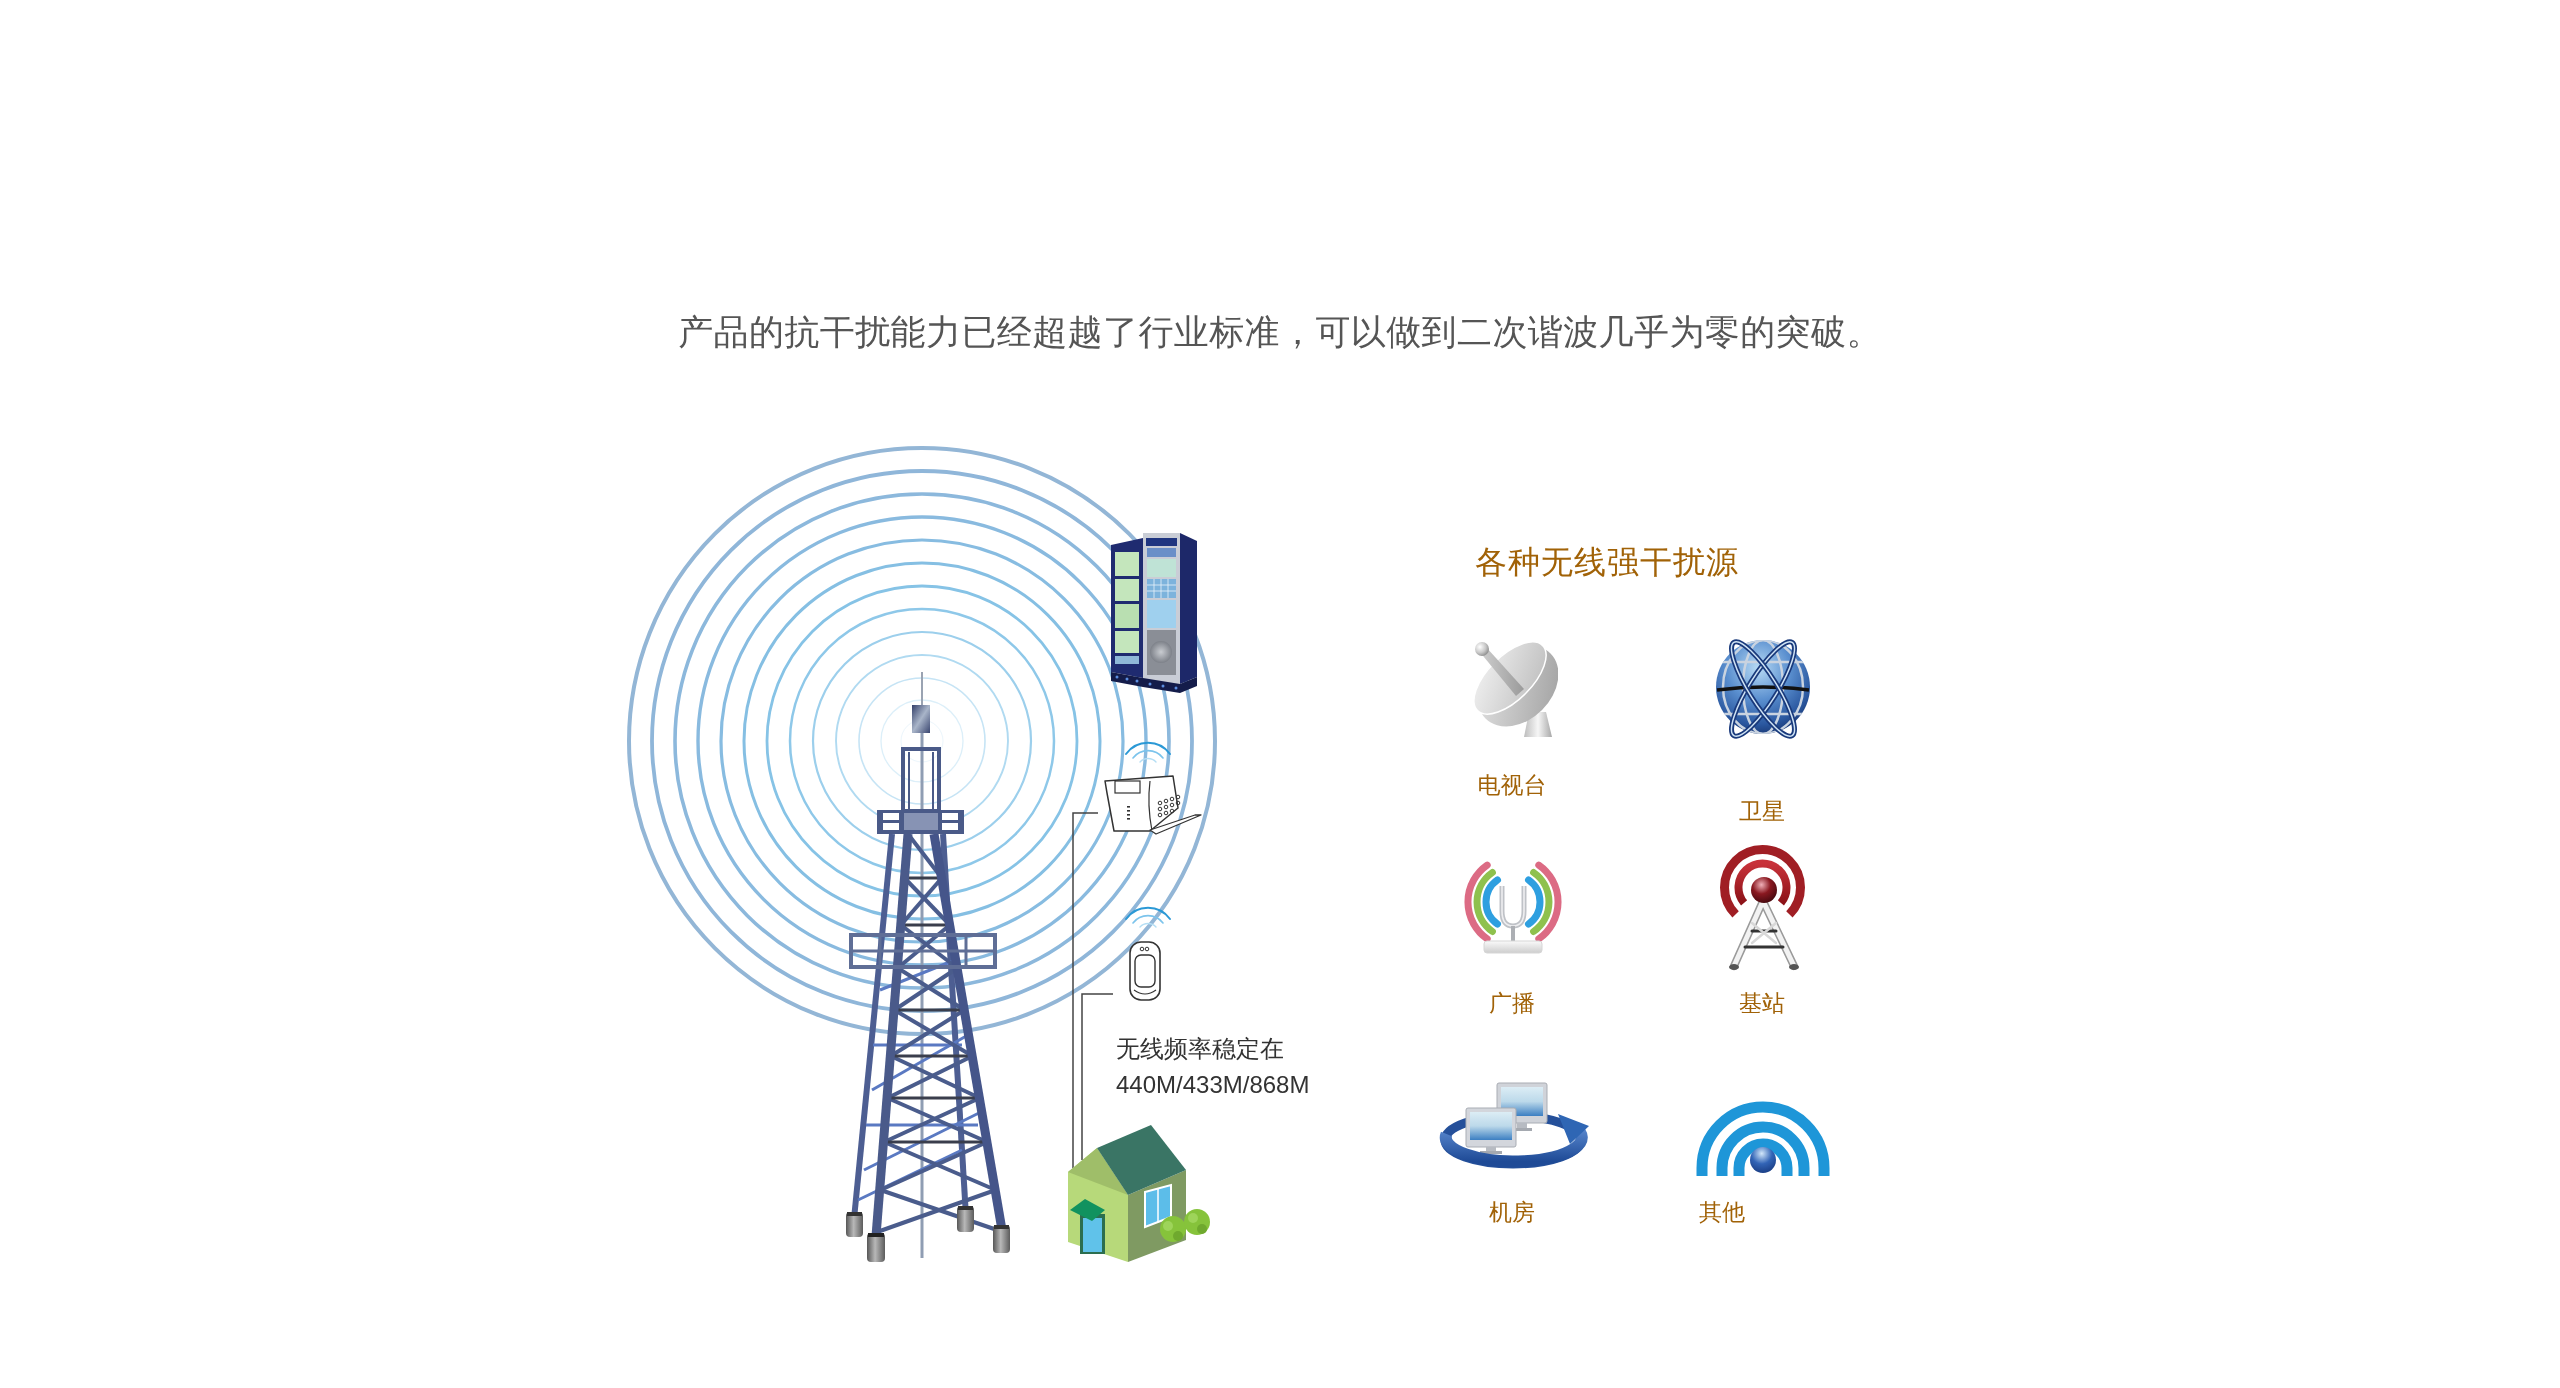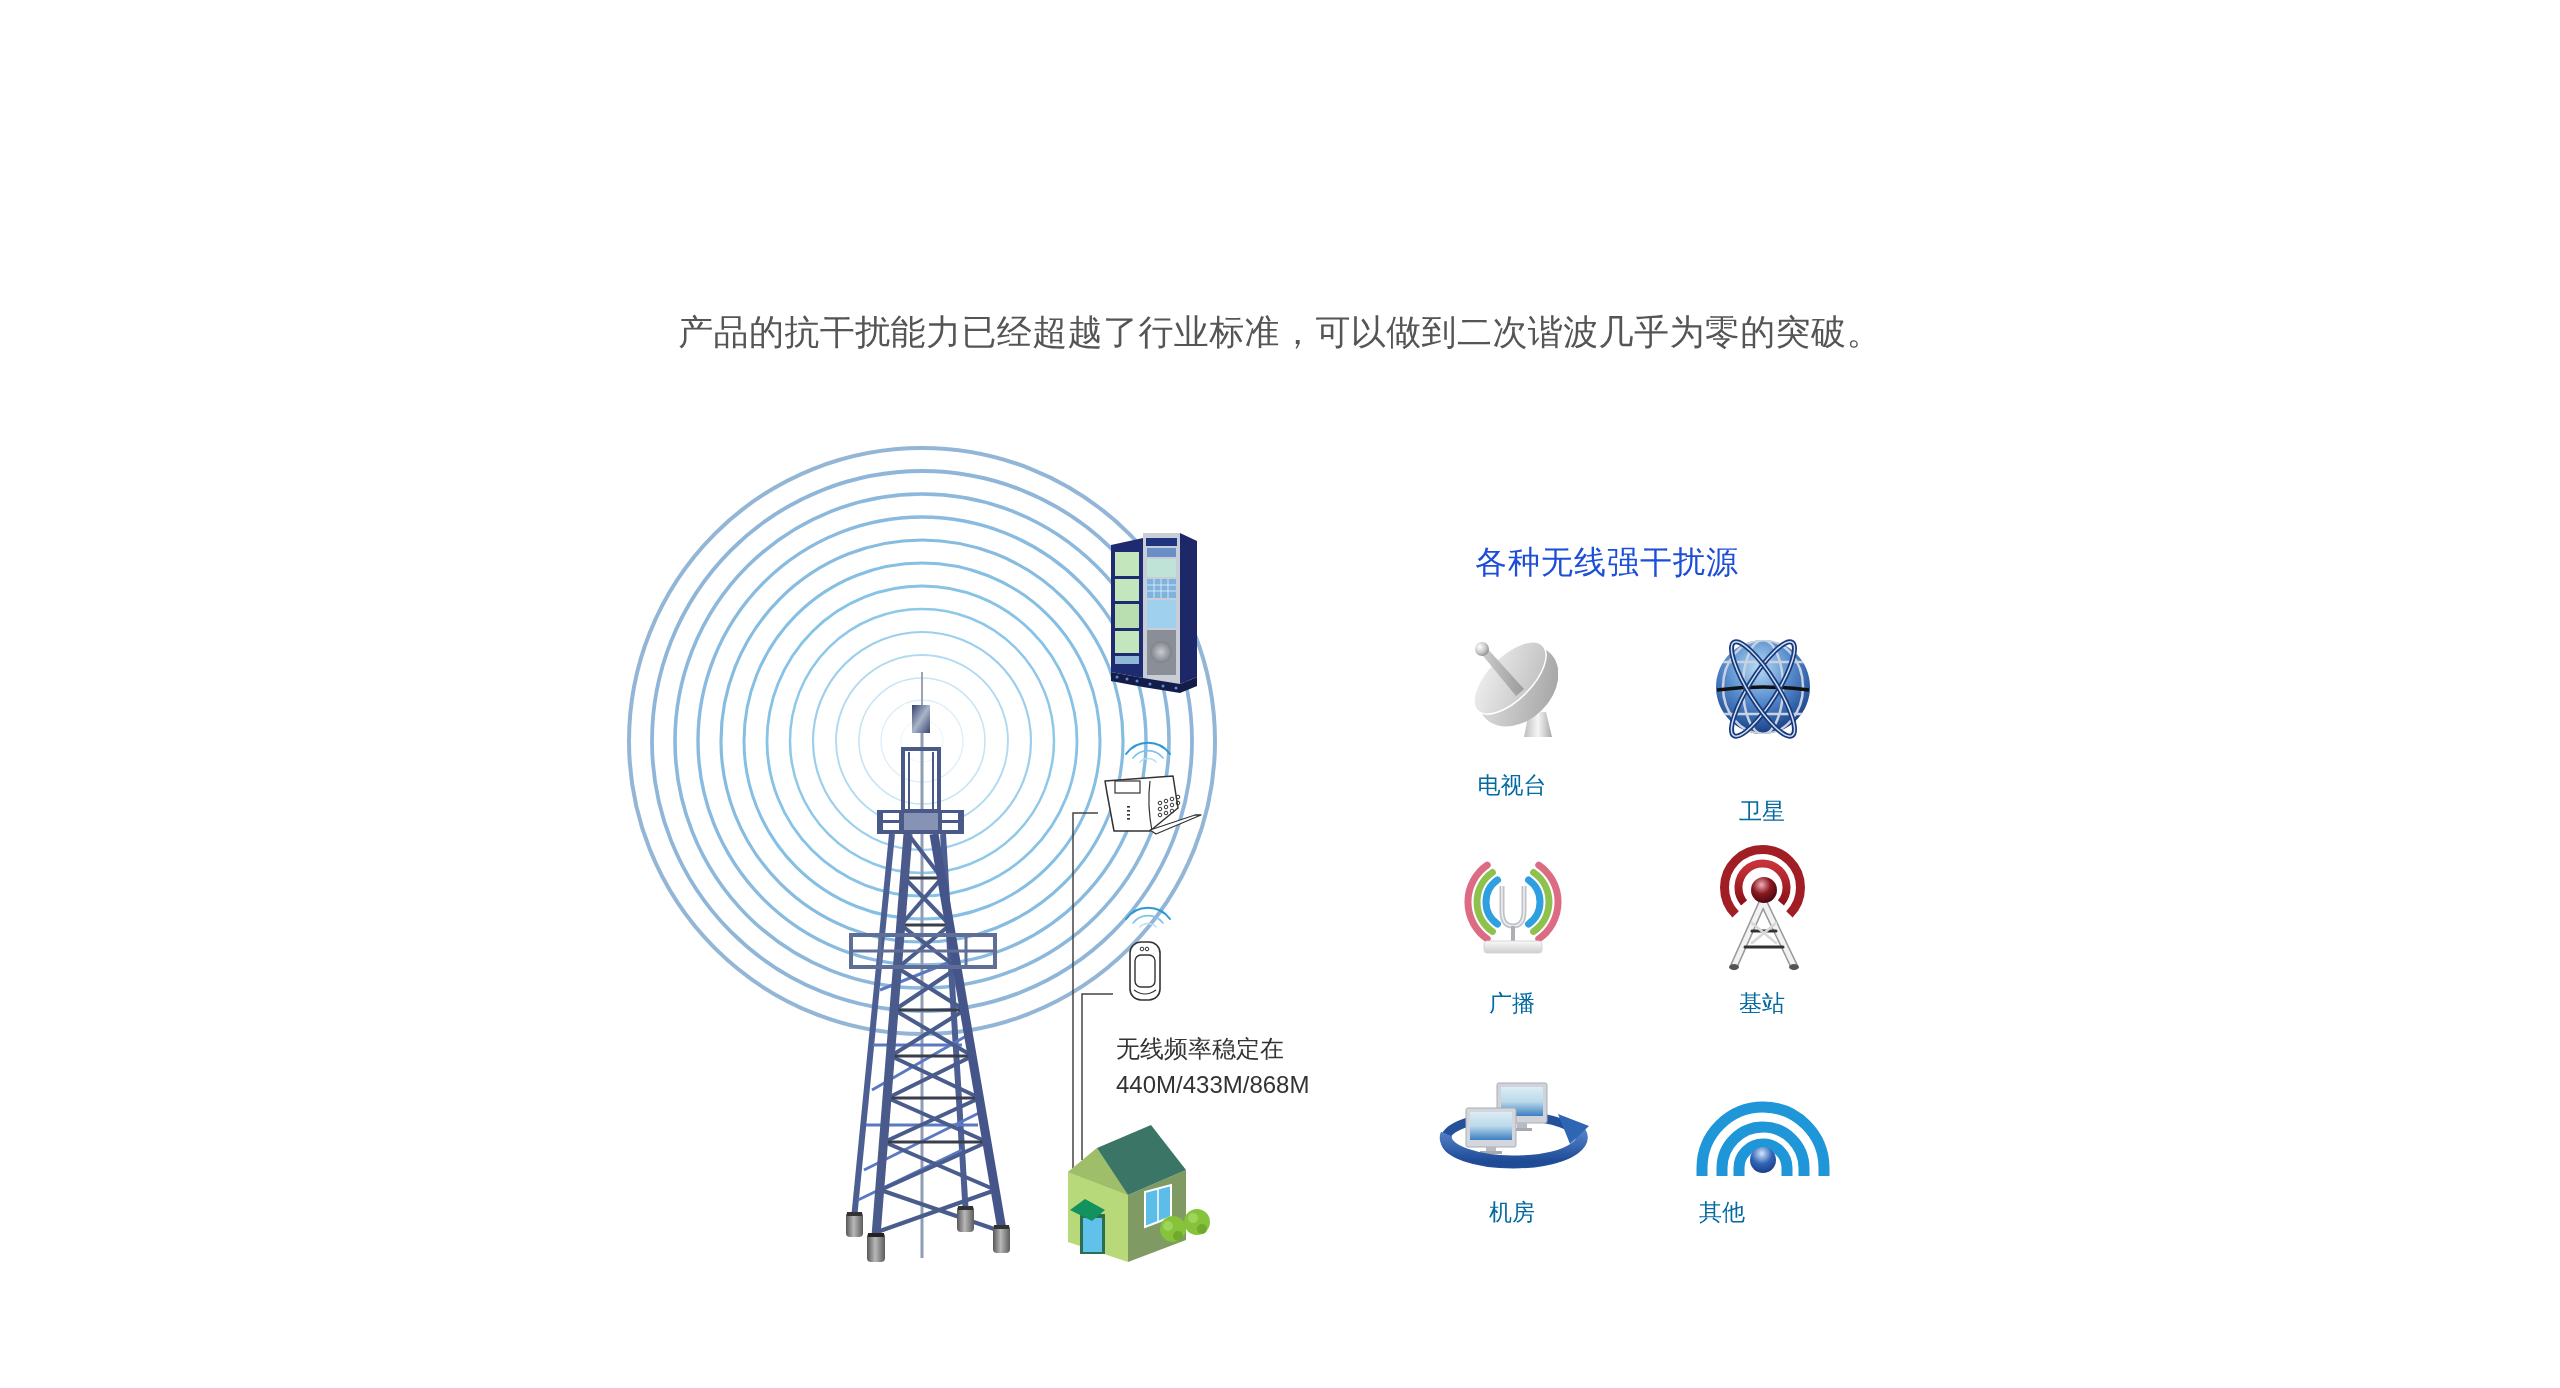--- a/index.html
+++ b/index.html
@@ -24,28 +24,28 @@
   .illustration {
     position: absolute; left: 600px; top: 420px; width: 650px; height: 860px;
   }
   .callout {
     position: absolute; left: 1116px; top: 1031px;
     font-size: 24px; line-height: 36px; color: #333333; white-space: nowrap;
   }
   .callout div { height: 36px; }
   .sources-heading {
     position: absolute; left: 1475px; top: 541px;
-    font-size: 32px; line-height: 42px; color: #1d4ed8;
+    font-size: 32px; line-height: 42px; color: #a16207;
     letter-spacing: 1px; white-space: nowrap;
   }
   .src-icon { position: absolute; }
   .src-icon svg { display: block; width: 100%; height: 100%; }
   .src-label {
     position: absolute; width: 160px; text-align: center;
-    font-size: 23px; line-height: 30px; color: #0369a1; white-space: nowrap;
+    font-size: 23px; line-height: 30px; color: #a16207; white-space: nowrap;
   }
 </style>
 </head>
 <body>
 
 <div class="stage">
 
   <div class="subtitle">产品的抗干扰能力已经超越了行业标准，可以做到二次谐波几乎为零的突破。</div>
 
   <svg class="illustration" viewBox="600 420 650 860" width="650" height="860" xmlns="http://www.w3.org/2000/svg">

